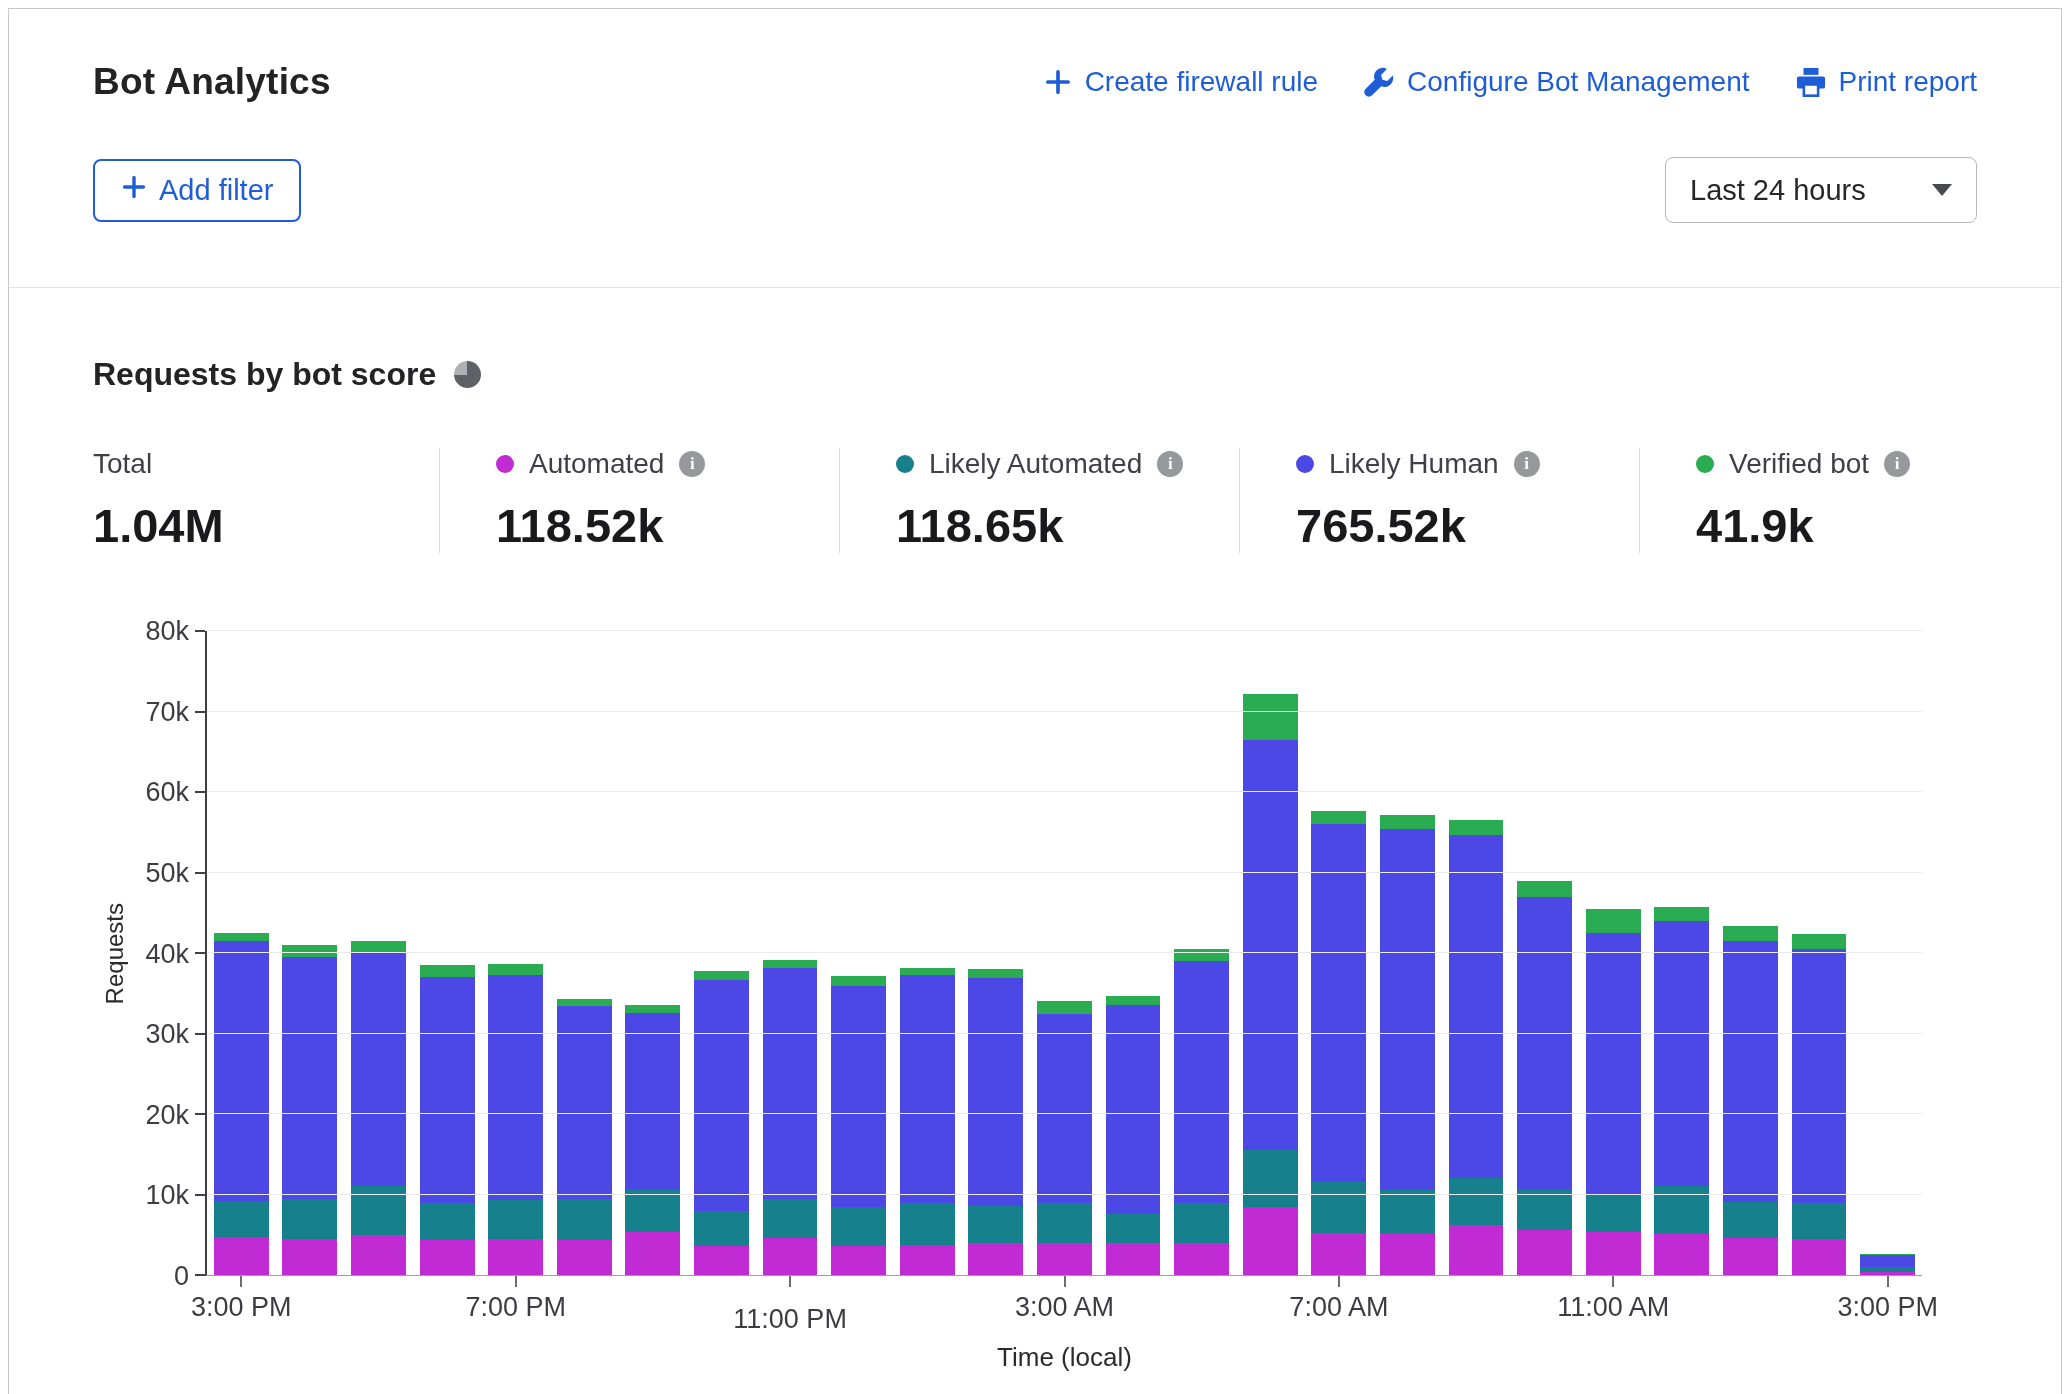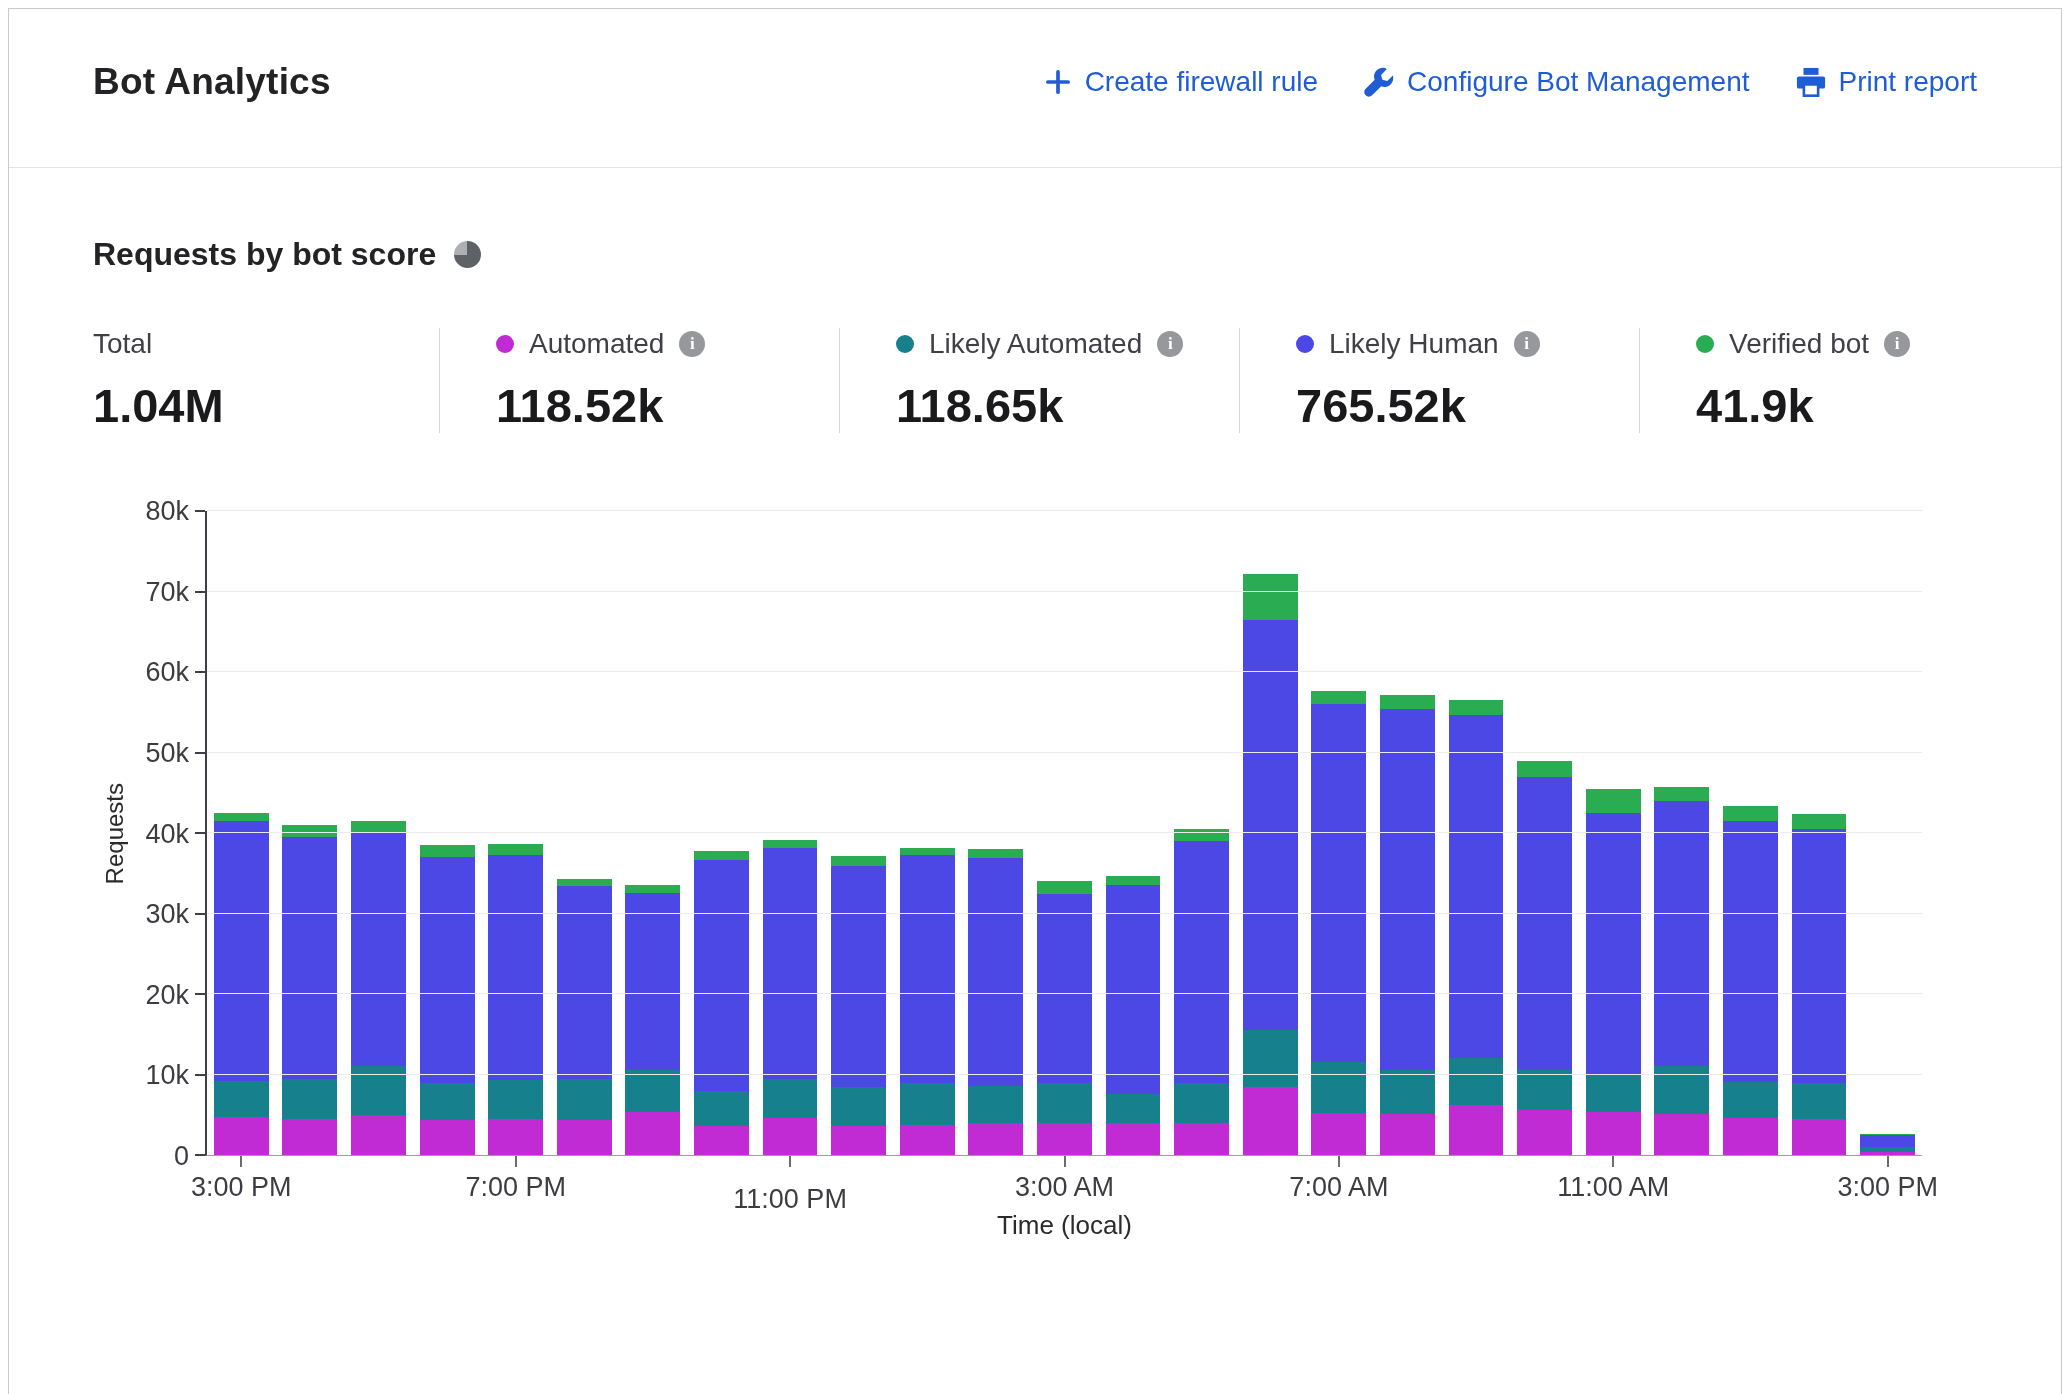--- a/index.html
+++ b/index.html
@@ -64,21 +64,21 @@
     transform: translateY(50%); }
   .bars { position: absolute; inset: 0; display: flex; align-items: flex-end; }
   .bar-slot { flex: 1 1 0; height: 100%; display: flex; align-items: flex-end; justify-content: center; }
   .bar { width: 80%; height: 100%; display: flex; flex-direction: column-reverse; justify-content: flex-start; }
   .seg { width: 100%; }
   .xaxis { position: relative; height: 48px; margin-left: 114px; }
   .xtick { position: absolute; top: 0; width: 2px; height: 11px; background: #6b6b72;
     transform: translateX(-50%); }
   .xtick-label { position: absolute; top: 16px; transform: translateX(-50%);
     font-size: 27px; color: #3c3c42; white-space: nowrap; }
-  .xaxis-title { margin-left: 114px; text-align: center; font-size: 26px; color: #2b2b2e; margin-top: 6px; }
+  .xaxis-title { margin-left: 114px; text-align: center; font-size: 26px; color: #2b2b2e; margin-top: 18px; }
 </style>
 </head>
 <body>
 
 <div class="card">
 
   <div class="card-header">
     <div class="header-top">
       <h1 class="page-title">Bot Analytics</h1>
       <div class="header-actions">
@@ -103,20 +103,34 @@
             <svg width="30" height="30" viewBox="0 0 16 16">
               <rect x="4" y="0.5" width="8" height="3.7" fill="currentColor"></rect>
               <rect x="0.5" y="5" width="15" height="6.5" rx="1" fill="currentColor"></rect>
               <rect x="4.2" y="9.3" width="7.6" height="6" fill="#ffffff" stroke="currentColor" stroke-width="1.4"></rect>
             </svg>
           </span>
           <span>Print report</span>
         </a>
       </div>
     </div>
+    <div class="header-controls">
+      <button class="btn-add-filter">
+        <span>
+          <svg width="26" height="26" viewBox="0 0 16 16">
+              <path d="M8 2.2v11.6M2.2 8h11.6" stroke="currentColor" stroke-width="2.1" stroke-linecap="round" fill="none"></path>
+            </svg>
+        </span>
+        <span>Add filter</span>
+      </button>
+      <div class="select-box">
+        <span>Last 24 hours</span>
+        <span class="chevron-down"></span>
+      </div>
+    </div>
   </div>
 
   <div class="card-body">
 
     <div class="section-title-row">
       <h2 class="section-title">Requests by bot score</h2>
       <span class="pie-icon"></span>
     </div>
 
     <div class="stats-row">

